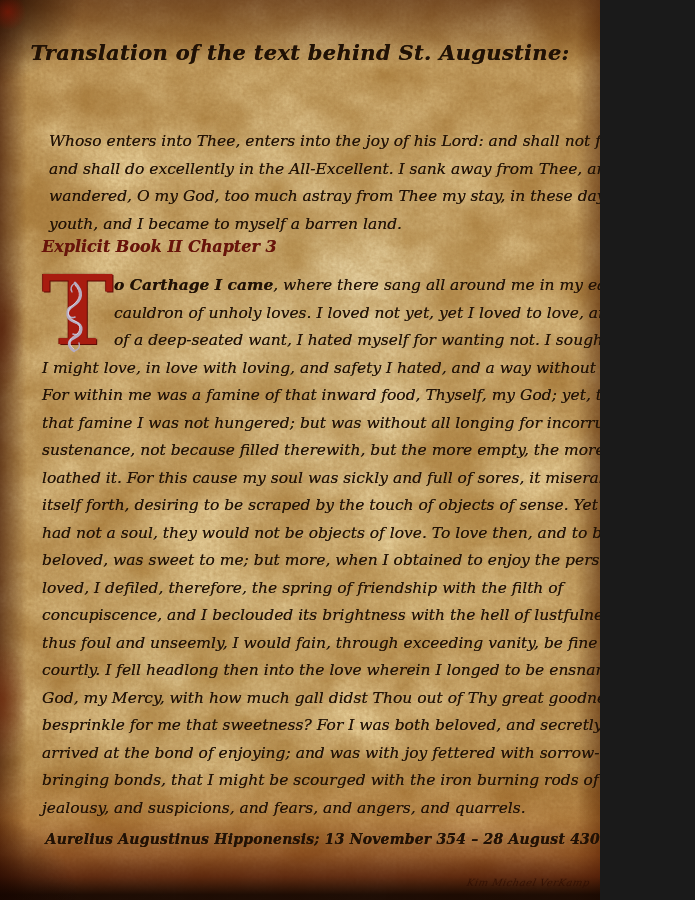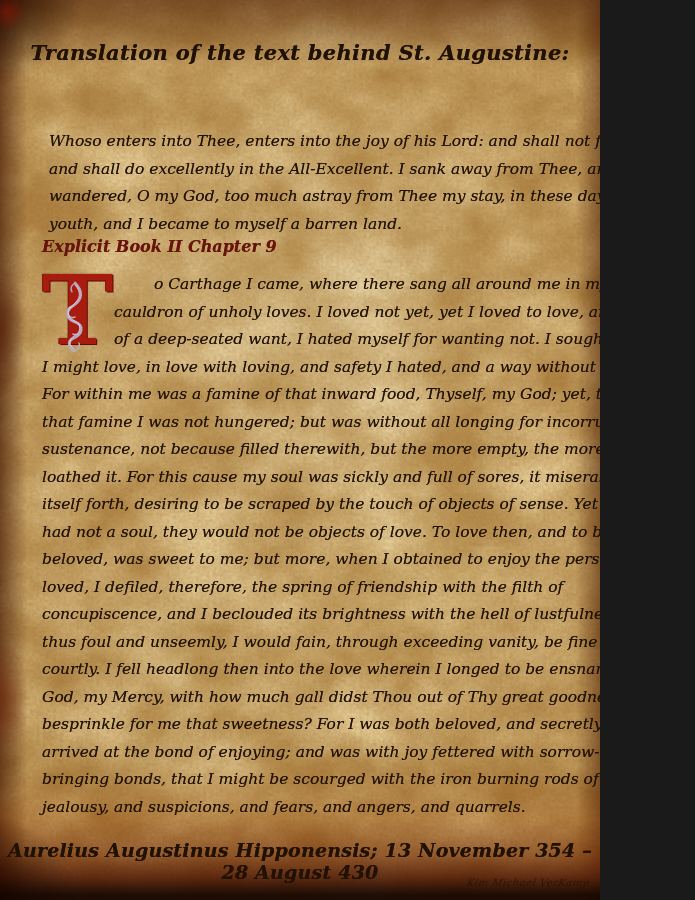--- a/index.html
+++ b/index.html
@@ -73,25 +73,25 @@
     width:64px;height:80px;margin:2px 8px 0 0;
   }
   .dropcap-letter{
     display:block;width:100%;height:100%;
     font-style:normal;font-weight:bold;
     font-size:96px;line-height:76px;text-align:center;
     color:var(--dropcap-red);
     text-shadow:1px 1px 0 #5e0c05, -1px 0 0 #7c130a, 0 0 2px rgba(60,8,2,.6);
   }
   .flourish{position:absolute;left:16px;top:8px;pointer-events:none;}
-  .lead{font-weight:normal;padding-left:40px;}
+  .lead{font-weight:bold;}
   .attribution{
-    position:absolute;top:831px;left:0;right:0;margin:8px;
-    text-align:center;
-    font-size:19px;font-weight:bold;font-style:italic;
+    position:absolute;top:831px;left:0;right:0;margin:0;
+    text-align:right;
+    font-size:14px;font-weight:bold;font-style:italic;
     letter-spacing:.2px;
     text-shadow:0 0 .6px rgba(25,12,4,.85);
   }
   .signature{
     position:absolute;top:877px;right:10px;margin:0;
     font-size:10px;font-style:italic;
     color:#2e0f04;opacity:.85;
     transform:skewX(-12deg);
     letter-spacing:.5px;
   }
@@ -115,21 +115,21 @@
     <rect width="695" height="900" filter="url(#parch)" opacity="0.75"></rect>
     <rect width="695" height="900" filter="url(#grain)" opacity="0.35"></rect>
   </svg>
 
   <div class="vignette"></div>
 
   <h1 class="title">Translation of the text behind St. Augustine:</h1>
 
   <p class="intro">Whoso enters into Thee, enters into the joy of his Lord: and shall not fear, and shall do excellently in the All-Excellent. I sank away from Thee, and I wandered, O my God, too much astray from Thee my stay, in these days of my youth, and I became to myself a barren land.</p>
 
-  <h2 class="rubric">Explicit Book II Chapter 9</h2>
+  <h2 class="rubric">Explicit Book II Chapter 3</h2>
 
   <p class="bodytext">
     <span class="dropcap">
       <span class="dropcap-letter">T</span>
       <svg class="flourish" width="34" height="72" viewBox="0 0 34 72" aria-hidden="true">
         <g fill="none" stroke="#b6acc0" stroke-width="2.6" stroke-linecap="round">
           <path d="M17 2 C26 11 24 19 15 25 C7 30 8 38 17 41 C26 44 25 53 16 57 C9 60 10 66 16 70"></path>
           <path d="M15 25 q-7 1 -5 8 q2 5 7 3" stroke-width="1.6"></path>
           <path d="M16 41 q8 2 6 9 q-2 5 -7 3" stroke-width="1.6"></path>
           <path d="M17 2 q-6 4 -3 9" stroke-width="1.4"></path>

